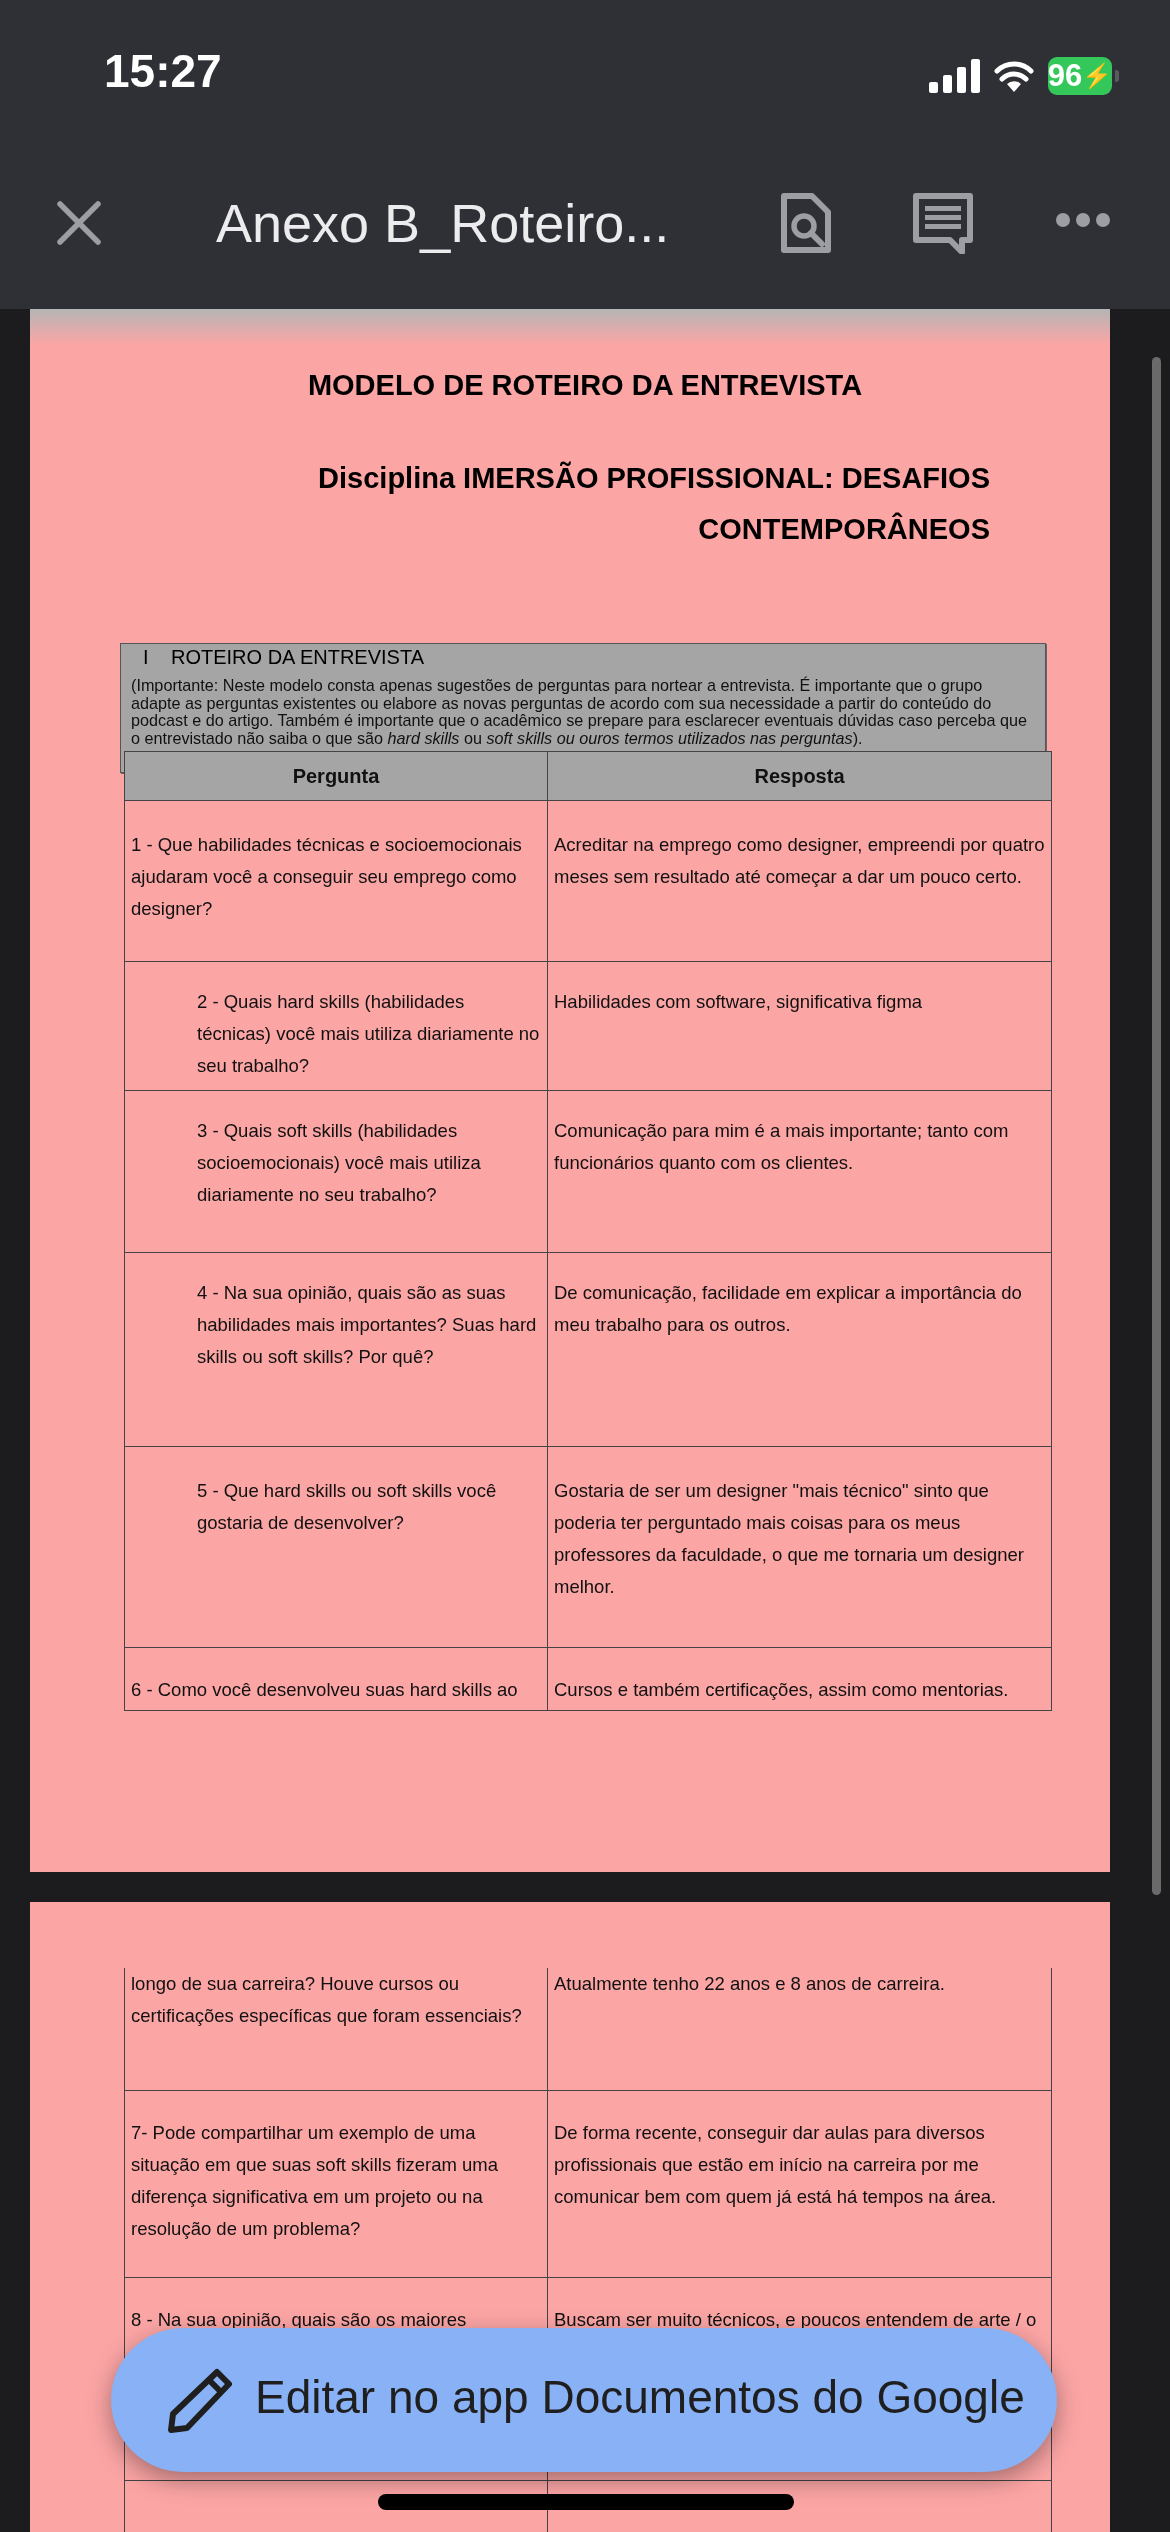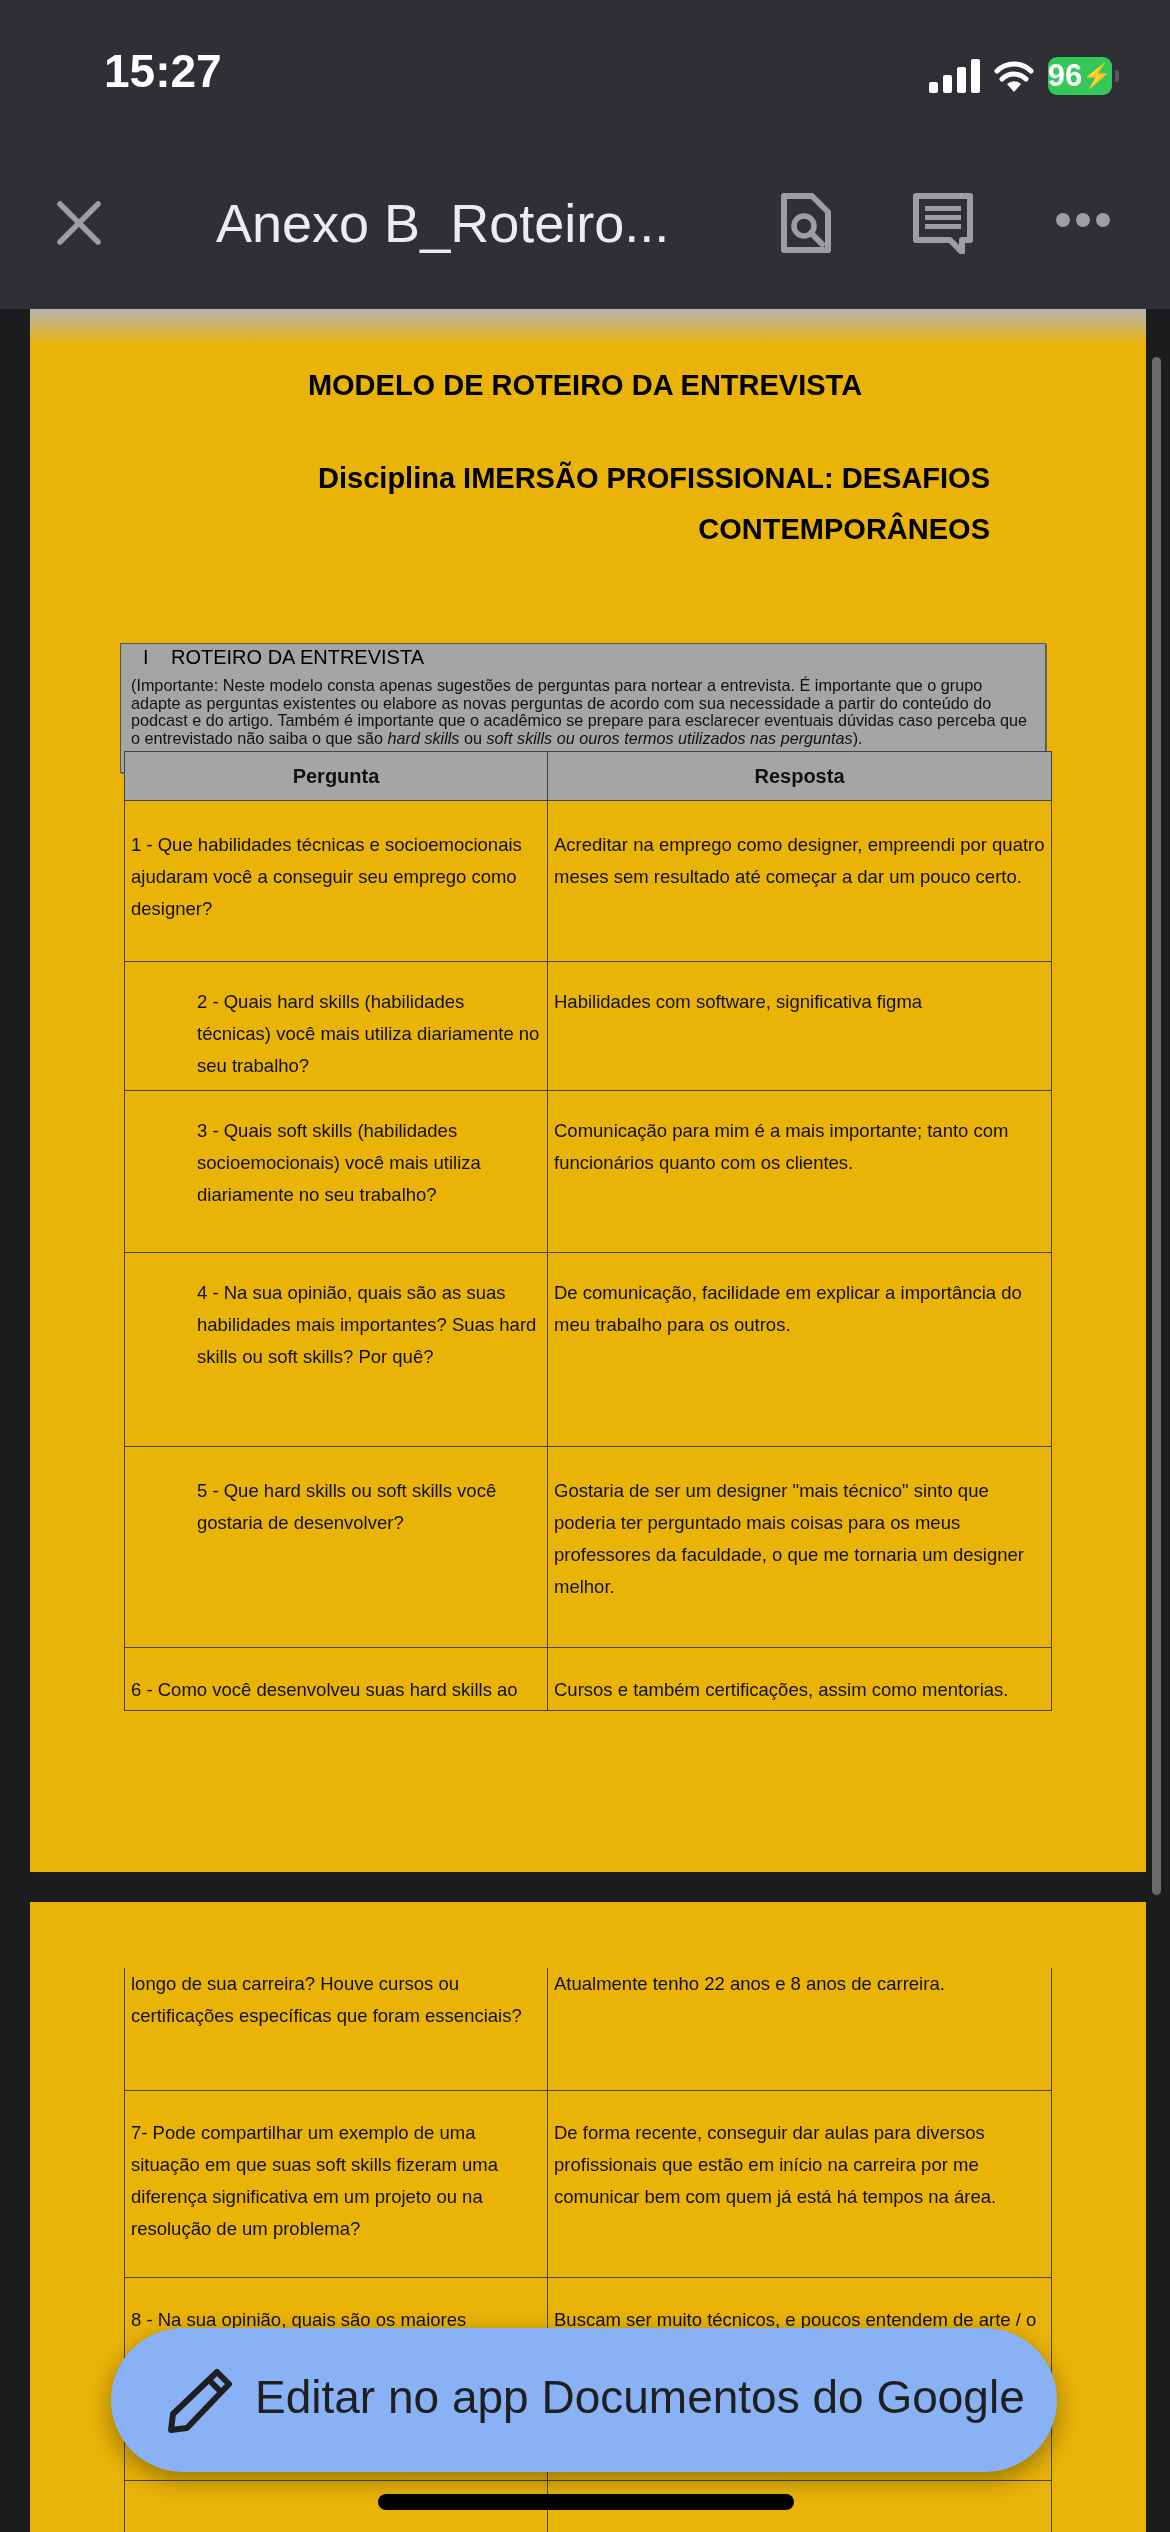--- a/index.html
+++ b/index.html
@@ -31,21 +31,21 @@
     .close-btn { position: absolute; left: 54px; top: 28px; width: 60px; height: 60px; cursor: pointer; }
     .doc-title {
       position: absolute; left: 216px; top: 22px; font-size: 54px; color: #ececee; white-space: nowrap;
     }
     .nav-icon { position: absolute; top: 22px; width: 64px; height: 70px; cursor: pointer; }
     .nav-icon.search-doc { left: 780px; }
     .nav-icon.comments { left: 912px; }
     .nav-icon.more { left: 1055px; top: 40px; width: 60px; height: 30px; }
 
     
-    .page { position: absolute; left: 30px; width: 1080px; background: #eab308; padding-left: 36px; }
+    .page { position: absolute; left: 30px; width: 1080px; background: #fca5a5; }
     .page1 { top: 309px; height: 1563px; }
     .page1::before {
       content: ""; position: absolute; left: 0; top: 0; width: 100%; height: 36px;
       background: linear-gradient(#b5b5b5, rgba(255,255,255,0));
     }
     .page2 { top: 1902px; height: 630px; }
     .scrollbar {
       position: absolute; left: 1152px; top: 357px; width: 9px; height: 1538px;
       background: #6a6a6a; border-radius: 5px; z-index: 3; cursor: pointer;
     }

